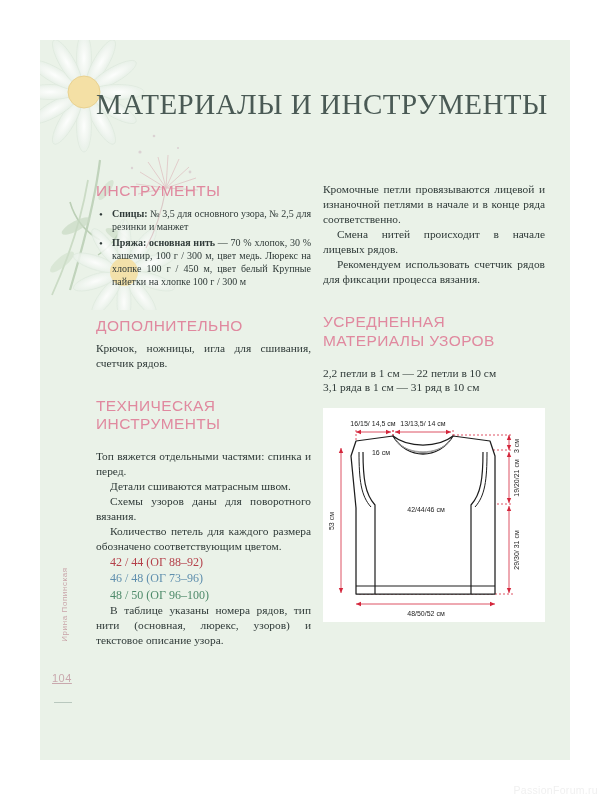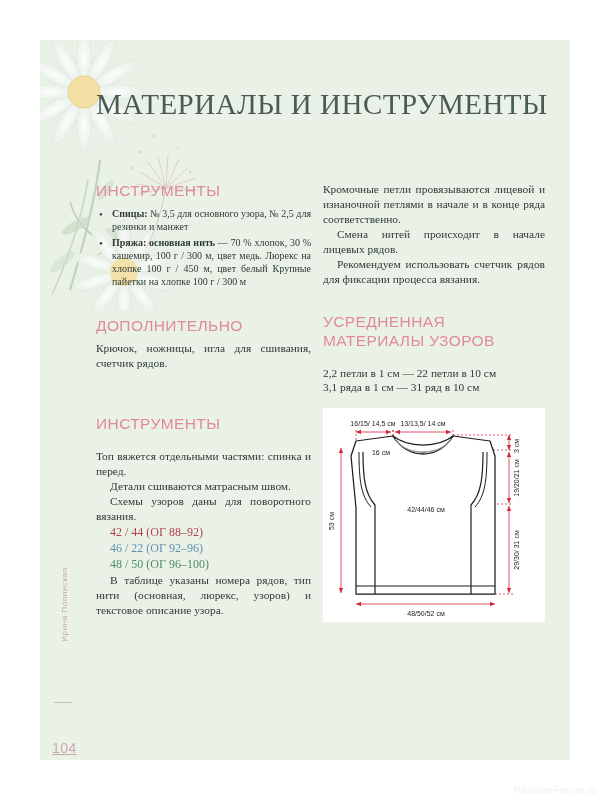--- a/index.html
+++ b/index.html
@@ -124,23 +124,23 @@
     position: absolute;
     left: 14px;
     top: 662px;
     width: 18px;
     height: 1px;
     background: #b9c8be;
   }
   .pagenum {
     position: absolute;
     left: 12px;
-    top: 700px;
+    top: 632px;
     font-family: "Liberation Sans", sans-serif;
-    font-size: 14px;
+    font-size: 11px;
     color: #c9a9ae;
     letter-spacing: 0.5px;
     text-decoration: underline;
   }
   
   .drawbox {
     position: absolute;
     left: 283px;
     top: 368px;
     width: 222px;
@@ -253,31 +253,32 @@
     </ul>
 
     <div class="gap-big"></div>
 
     <h2 class="sect">ДОПОЛНИТЕЛЬНО</h2>
     <p class="body">Крючок, ножницы, игла для сшивания, счетчик рядов.</p>
 
     <div class="gap-big"></div>
 
     <h2 class="sect">
-      <br>
+      <span>ТЕХНИЧЕСКАЯ</span><br>
       <span>ИНСТРУМЕНТЫ</span>
     </h2>
 
     <div class="gap-sm"></div>
     <p class="body dense">Топ вяжется отдельными частями: спинка и перед.</p>
     <p class="body dense ind">Детали сшиваются матрасным швом.</p>
     <p class="body dense ind">Схемы узоров даны для поворотного вязания.</p>
+    <p class="body dense ind">Количество петель для каждого размера обозначено соответствующим цветом.</p>
 
     <div class="size-line sz-red">42 / 44 (ОГ 88–92)</div>
-    <div class="size-line sz-blue">46 / 22 (ОГ 92–96)</div>
+    <div class="size-line sz-blue">46 / 48 (ОГ 73–96)</div>
     <div class="size-line sz-green">48 / 50 (ОГ 96–100)</div>
 
     <p class="body dense ind">В таблице указаны номера рядов, тип нити (основная, люрекс, узоров) и текстовое описание узора.</p>
   </div>
 
   <div class="col-right">
     <p class="body dense">Кромочные петли провязываются лицевой и изнаночной петлями в начале и в конце ряда соответственно.</p>
     <p class="body dense ind">Смена нитей происходит в начале лицевых рядов.</p>
     <p class="body dense ind">Рекомендуем использовать счетчик рядов для фиксации процесса вязания.</p>
 

